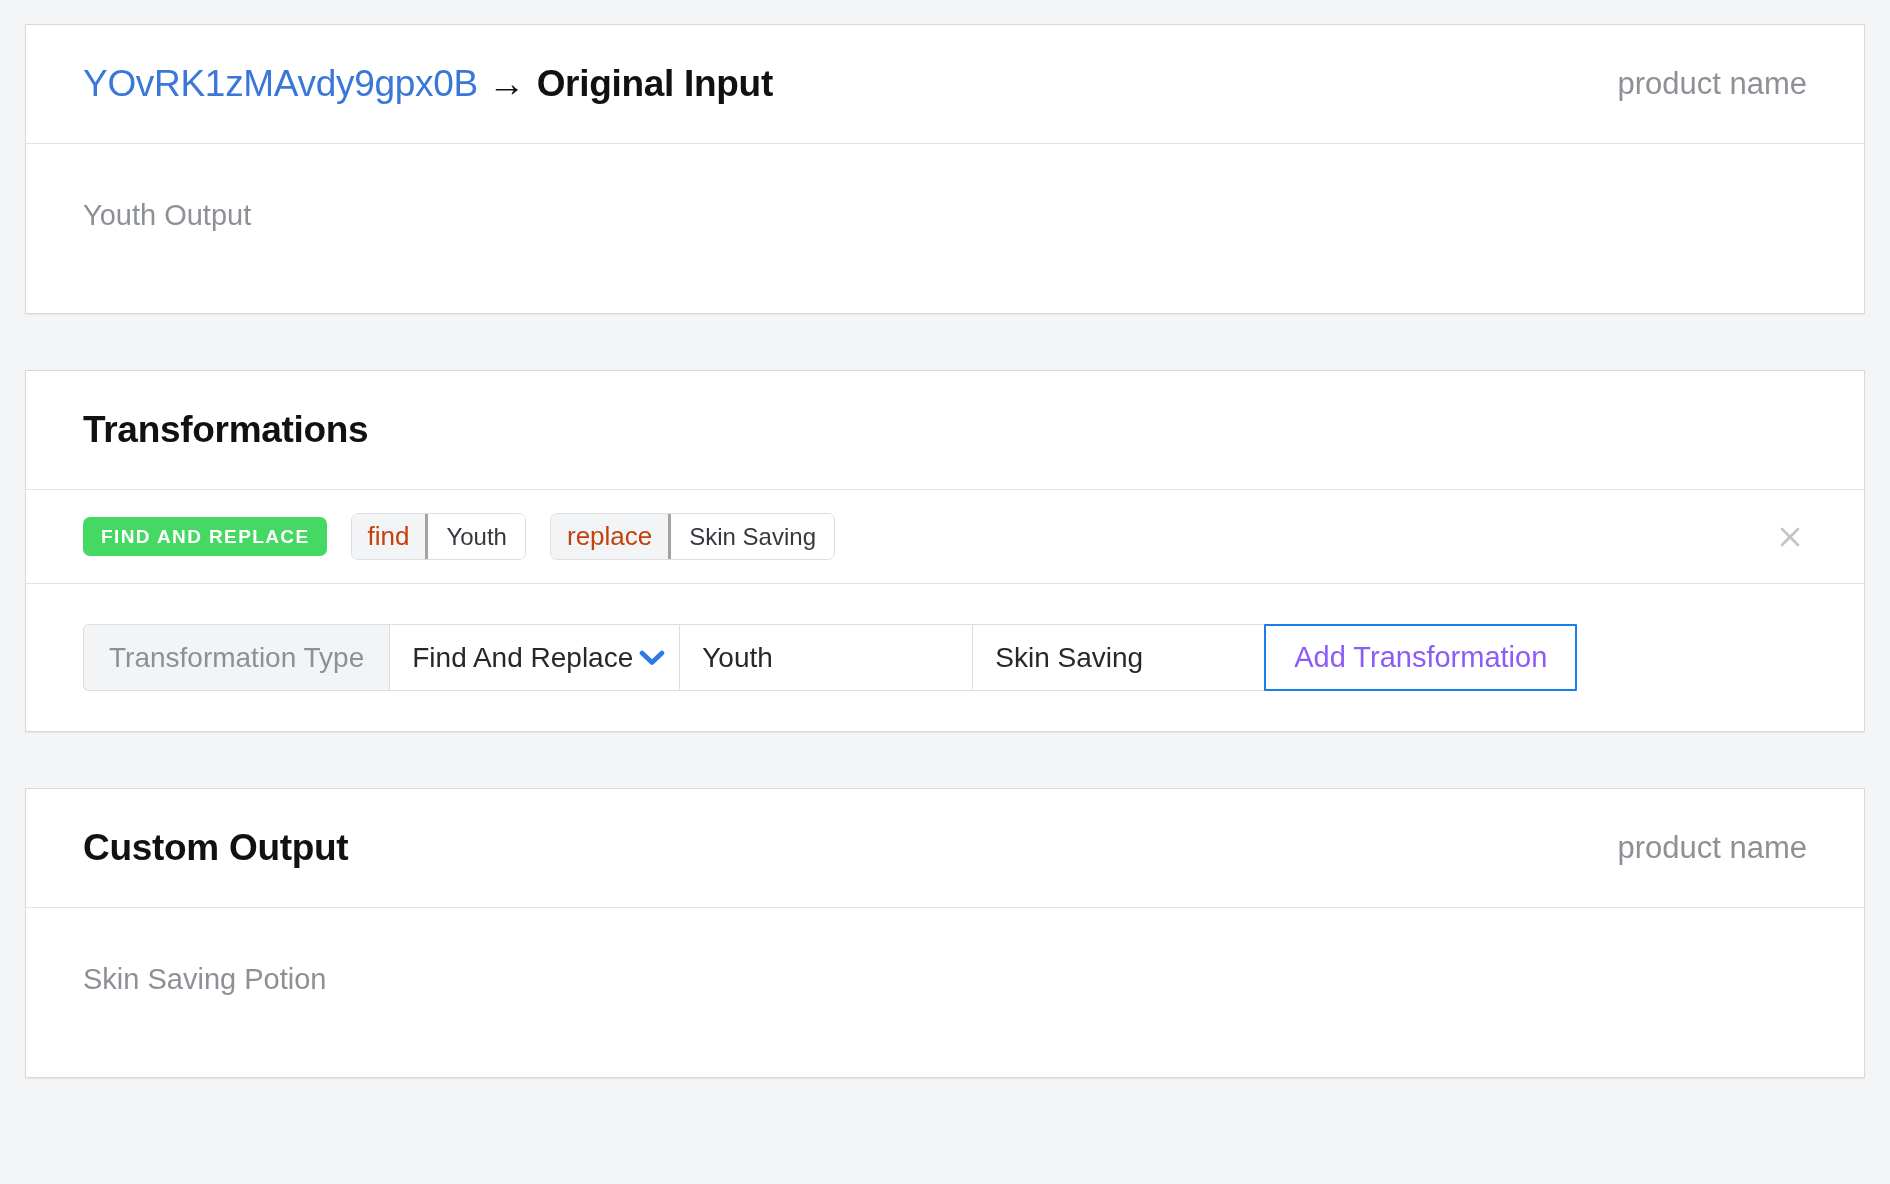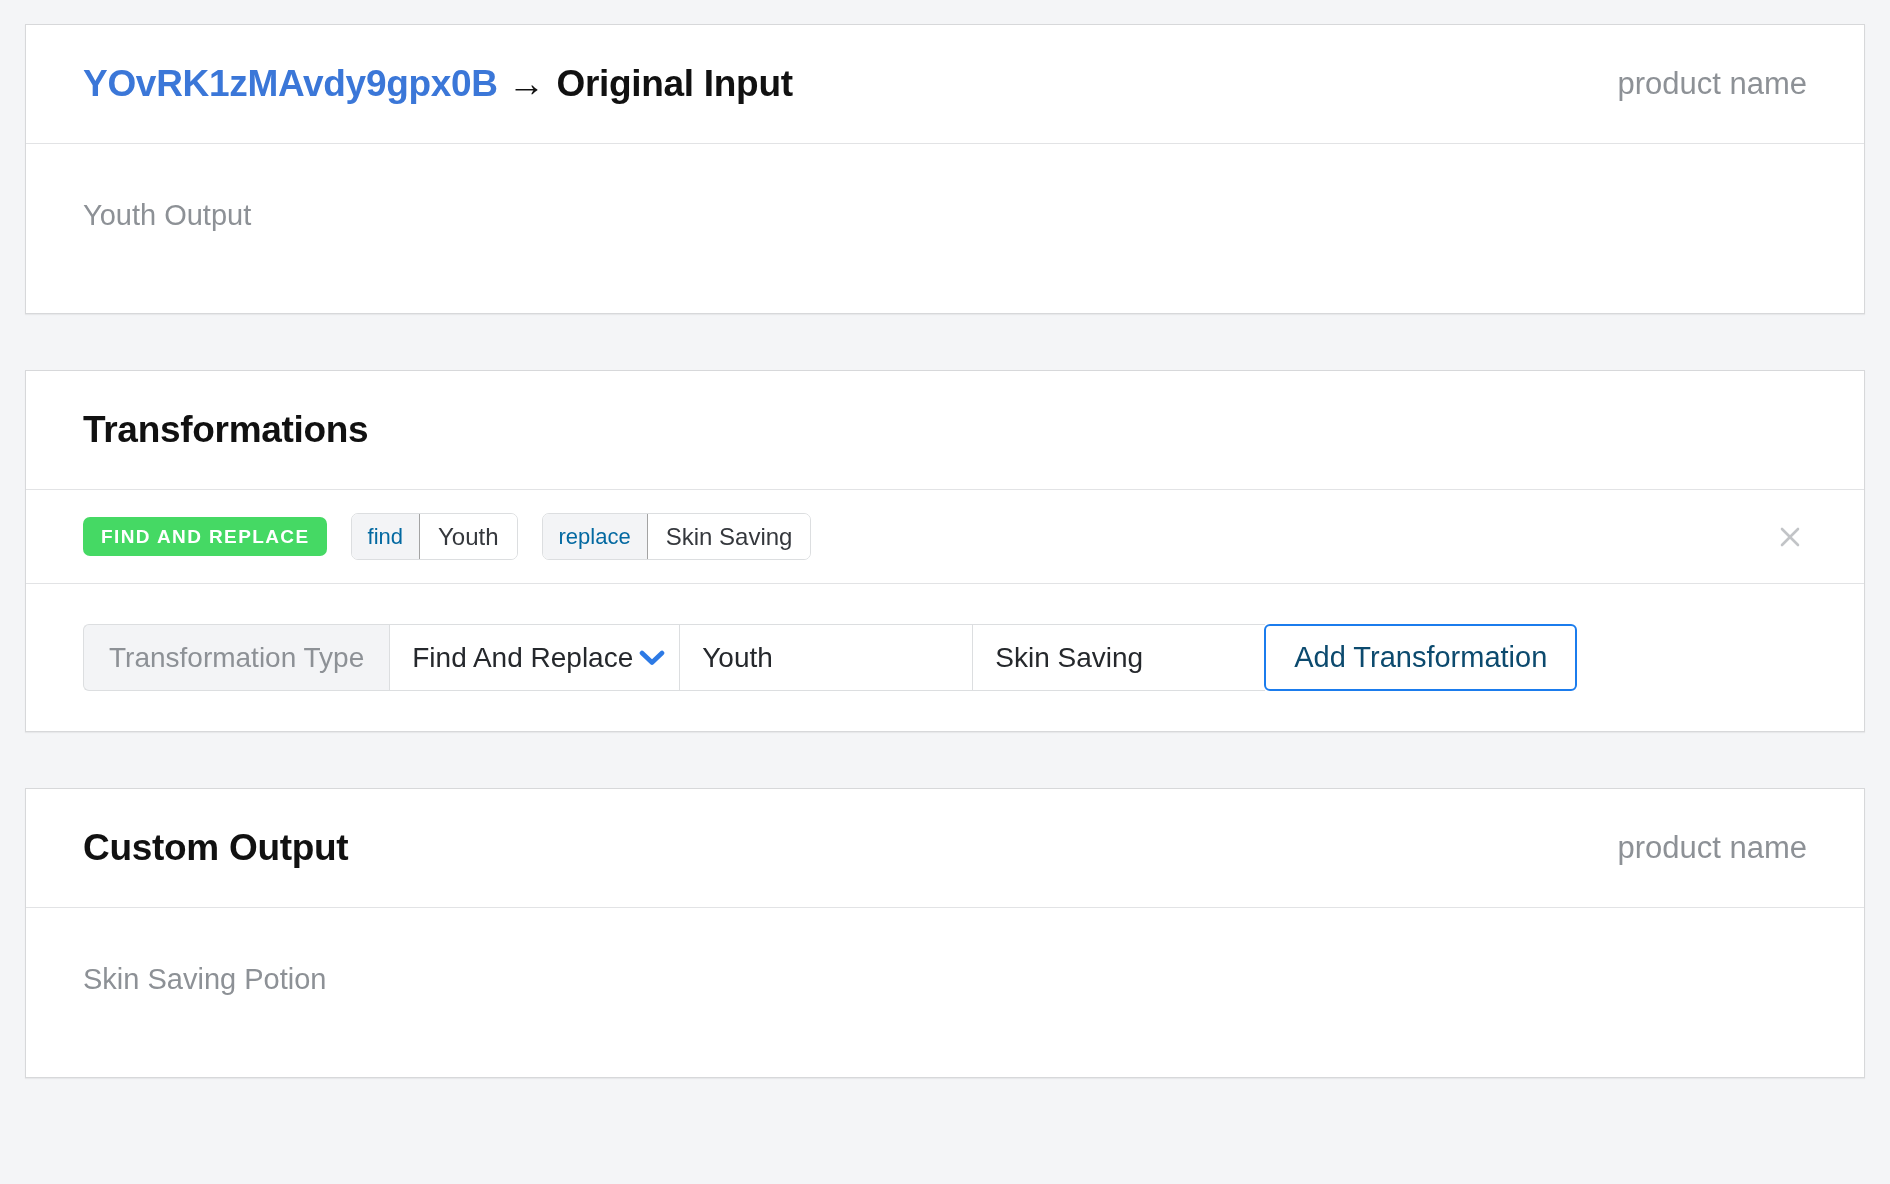--- a/index.html
+++ b/index.html
@@ -44,21 +44,21 @@
     color: #111111;
     letter-spacing: -0.3px;
     white-space: nowrap;
     display: flex;
     align-items: baseline;
     gap: 0;
   }
 
   .title-id {
     color: #3b77d8;
-    font-weight: 700;
+    font-weight: 400;
   }
 
   .title-arrow {
     color: #111111;
     font-weight: 700;
     padding: 0 12px 0 10px;
   }
 
   .title-rest { color: #111111; font-weight: 700; }
 
@@ -117,26 +117,26 @@
     align-items: stretch;
     border: 1px solid #dcdee0;
     border-radius: 7px;
     overflow: hidden;
     height: 47px;
     background: #ffffff;
   }
 
   .pill-label {
     background: #f3f4f6;
-    color: #0369a1;
-    font-size: 22px;
+    color: #c2410c;
+    font-size: 26px;
     padding: 0 16px;
     display: flex;
     align-items: center;
-    border-right: 1px solid #a3a3a3;
+    border-right: 3px solid #a3a3a3;
     white-space: nowrap;
   }
 
   .pill-value {
     background: #ffffff;
     color: #35383d;
     font-size: 24px;
     padding: 0 18px;
     display: flex;
     align-items: center;
@@ -227,22 +227,22 @@
     font-size: 28px;
     color: #25282c;
     width: 293px;
     white-space: nowrap;
     cursor: text;
   }
 
   .add-btn {
     background: #ffffff;
     border: 2px solid #1b7ced;
-    border-radius: 6px;
-    color: #0c4a6e;
+    border-radius: 1px;
+    color: #8b5cf6;
     font-size: 29px;
     display: flex;
     align-items: center;
     justify-content: center;
     padding: 0 28px;
     white-space: nowrap;
     cursor: pointer;
     margin-left: -1px;
     font-family: "Liberation Sans", "DejaVu Sans", sans-serif;
   }

